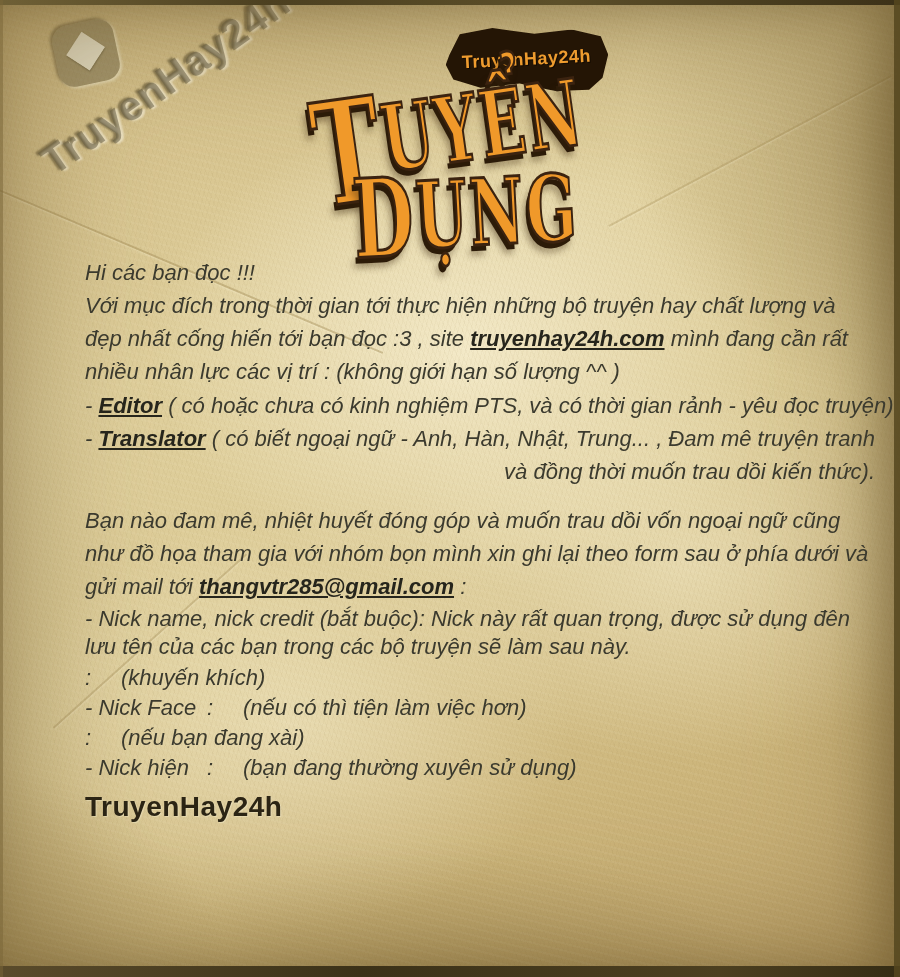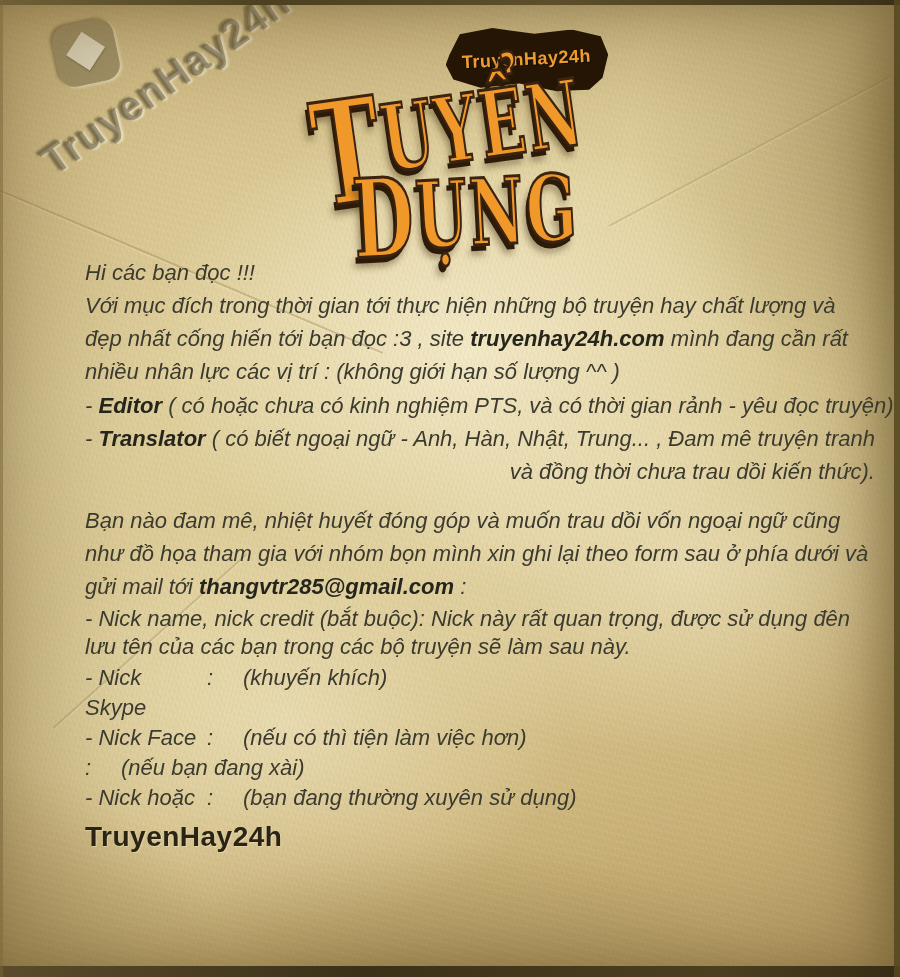--- a/index.html
+++ b/index.html
@@ -93,21 +93,21 @@
   .title-2{left:350px;top:156px;font-size:92px;letter-spacing:4px;transform:rotate(-3deg) scaleX(0.64);}
   .title-2::first-letter{font-size:1.18em;vertical-align:-0.06em;}
 
   
   .content{
     position:absolute;left:85px;top:256px;width:790px;
     font-style:italic;font-size:22px;line-height:33px;
     color:#3b3a2e;z-index:4;
   }
   .content .ln{white-space:nowrap;}
-  .b{font-weight:bold;color:#26251c;}
+  .b{font-weight:bold;color:#26251c;text-decoration:underline;}
   .blk2{margin-top:1px;text-align:right;}
   .blk3{margin-top:16px;}
   .note{line-height:28px;margin-top:2px;}
   .nicks{margin-top:2px;line-height:30px;}
   .nick-row{display:flex;}
   .nick-label{width:122px;flex:none;}
   .nick-colon{width:36px;flex:none;}
   .closing{margin-top:16px;}
   .signature{
     margin-top:7px;
@@ -141,51 +141,50 @@
   <div class="content">
 
     <div class="ln">Hi các bạn đọc !!!</div>
     <div class="ln">Với mục đích trong thời gian tới thực hiện những bộ truyện hay chất lượng và</div>
     <div class="ln"><span>đẹp nhất cống hiến tới bạn đọc :3 , site </span><span class="b">truyenhay24h.com</span><span> mình đang cần rất</span></div>
     <div class="ln">nhiều nhân lực các vị trí : (không giới hạn số lượng ^^ )</div>
 
     <div class="blk2">
       <div class="ln"><span>- </span><span class="b">Editor</span><span> ( có hoặc chưa có kinh nghiệm PTS, và có thời gian rảnh - yêu đọc truyện)</span></div>
       <div class="ln"><span>- </span><span class="b">Translator</span><span> ( có biết ngoại ngữ - Anh, Hàn, Nhật, Trung... , Đam mê truyện tranh</span></div>
-      <div class="ln">và đồng thời chưa trau dồi kiến thức).</div>
+      <div class="ln">và đồng thời muốn trau dồi kiến thức).</div>
     </div>
 
     <div class="blk3">
       <div class="ln">Bạn nào đam mê, nhiệt huyết đóng góp và muốn trau dồi vốn ngoại ngữ cũng</div>
       <div class="ln">như đồ họa tham gia với nhóm bọn mình xin ghi lại theo form sau ở phía dưới và</div>
       <div class="ln"><span>gửi mail tới </span><span class="b">thangvtr285@gmail.com</span><span> :</span></div>
     </div>
 
     <div class="note">
       <div class="ln">- Nick name, nick credit (bắt buộc): Nick này rất quan trọng, được sử dụng đên</div>
       <div class="ln">lưu tên của các bạn trong các bộ truyện sẽ làm sau này.</div>
     </div>
 
     <div class="nicks">
       <div class="nick-row">
-        <span class="nick-label">- Nick Skype</span>
         <span class="nick-colon">:</span>
         <span>(khuyến khích)</span>
       </div>
       <div class="nick-row">
         <span class="nick-label">- Nick Face</span>
         <span class="nick-colon">:</span>
         <span>(nếu có thì tiện làm việc hơn)</span>
       </div>
       <div class="nick-row">
         <span class="nick-colon">:</span>
         <span>(nếu bạn đang xài)</span>
       </div>
       <div class="nick-row">
-        <span class="nick-label">- Nick hoặc</span>
+        <span class="nick-label">- Nick hiện</span>
         <span class="nick-colon">:</span>
         <span>(bạn đang thường xuyên sử dụng)</span>
       </div>
     </div>
 
     <div class="signature ln">TruyenHay24h</div>
 
   </div>
 
   <div class="vignette"></div>

